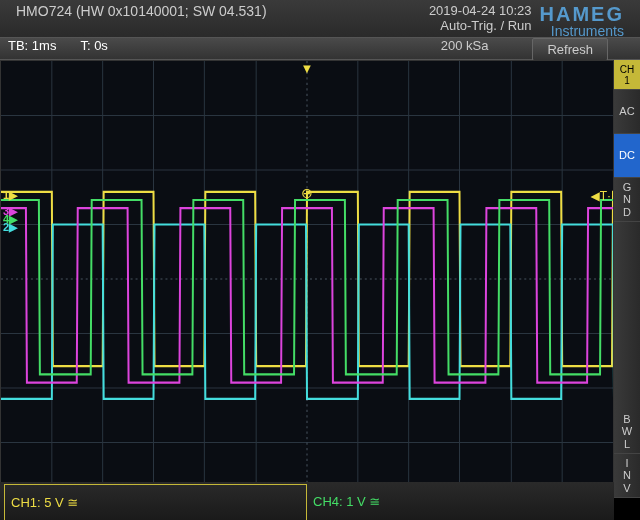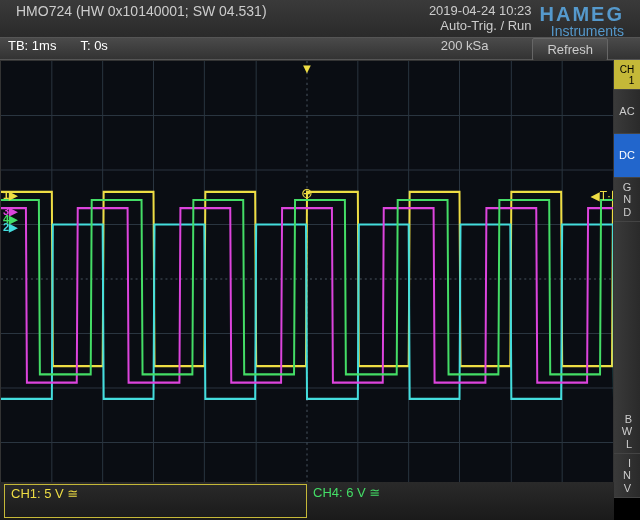--- a/index.html
+++ b/index.html
@@ -18,26 +18,26 @@
 .scope{position:relative;flex:1;background:#0a0d13;border:1px solid #333}
 .grid{position:absolute;inset:0}
 .grid line{stroke:#2a3540;stroke-width:1}
 .grid .center{stroke:#485560;stroke-dasharray:2,3}
 .wave{position:absolute;inset:0;pointer-events:none}
 .ch-marker{position:absolute;left:0;font-size:11px;font-weight:bold;padding:0 2px}
 .trig-marker{position:absolute;right:2px;color:#eedd44;font-size:12px}
 .trig-top{position:absolute;top:0;left:50%;color:#eedd44;font-size:13px;transform:translateX(-50%)}
 .cursor-mark{position:absolute;color:#eedd44;font-size:14px}
 .side{width:26px;background:linear-gradient(90deg,#3a3a3a,#2a2a2a);display:flex;flex-direction:column}
-.side-btn{flex:0 0 auto;height:44px;display:flex;align-items:center;justify-content:center;font-size:11px;color:#ccc;border-bottom:1px solid #444;text-align:right;line-height:1.1}
+.side-btn{flex:0 0 auto;height:44px;display:flex;align-items:center;justify-content:center;font-size:11px;color:#ccc;border-bottom:1px solid #444;text-align:center;line-height:1.1}
 .side-btn.sel{background:#2266cc;color:#fff}
 .side-btn.ch{background:#c5b838;color:#000;font-size:10px;height:30px}
 .side-space{flex:1}
 .foot{position:absolute;bottom:0;left:0;right:26px;height:38px;background:linear-gradient(#2a2a2a,#1a1a1a);display:grid;grid-template-columns:1fr 1fr;font-size:13px;padding:2px 4px}
-.foot div{padding:1px 6px}
+.foot div{padding:10px 6px}
 .ch1-box{border:1px solid #c5b838;color:#eedd44}
 .ch2-t{color:#44dddd}
 .ch3-t{color:#dd44dd}
 .ch4-t{color:#44dd66}
 </style>
 </head>
 <body>
 
 <div class="hdr">
   <div class="hdr-l">HMO724 (HW 0x10140001; SW 04.531)</div>
@@ -105,14 +105,14 @@
     <div class="side-btn sel">DC</div>
     <div class="side-btn">G<br>N<br>D</div>
     <div class="side-space"></div>
     <div class="side-btn">B<br>W<br>L</div>
     <div class="side-btn">I<br>N<br>V</div>
   </div>
 </div>
 
 <div class="foot">
   <div class="ch1-box">CH1: 5 V ≅</div>
-  <div class="ch4-t">CH4: 6 V ≅</div>
+  <div class="ch4-t">CH4: 1 V ≅</div>
 </div>
 
 </body></html>

